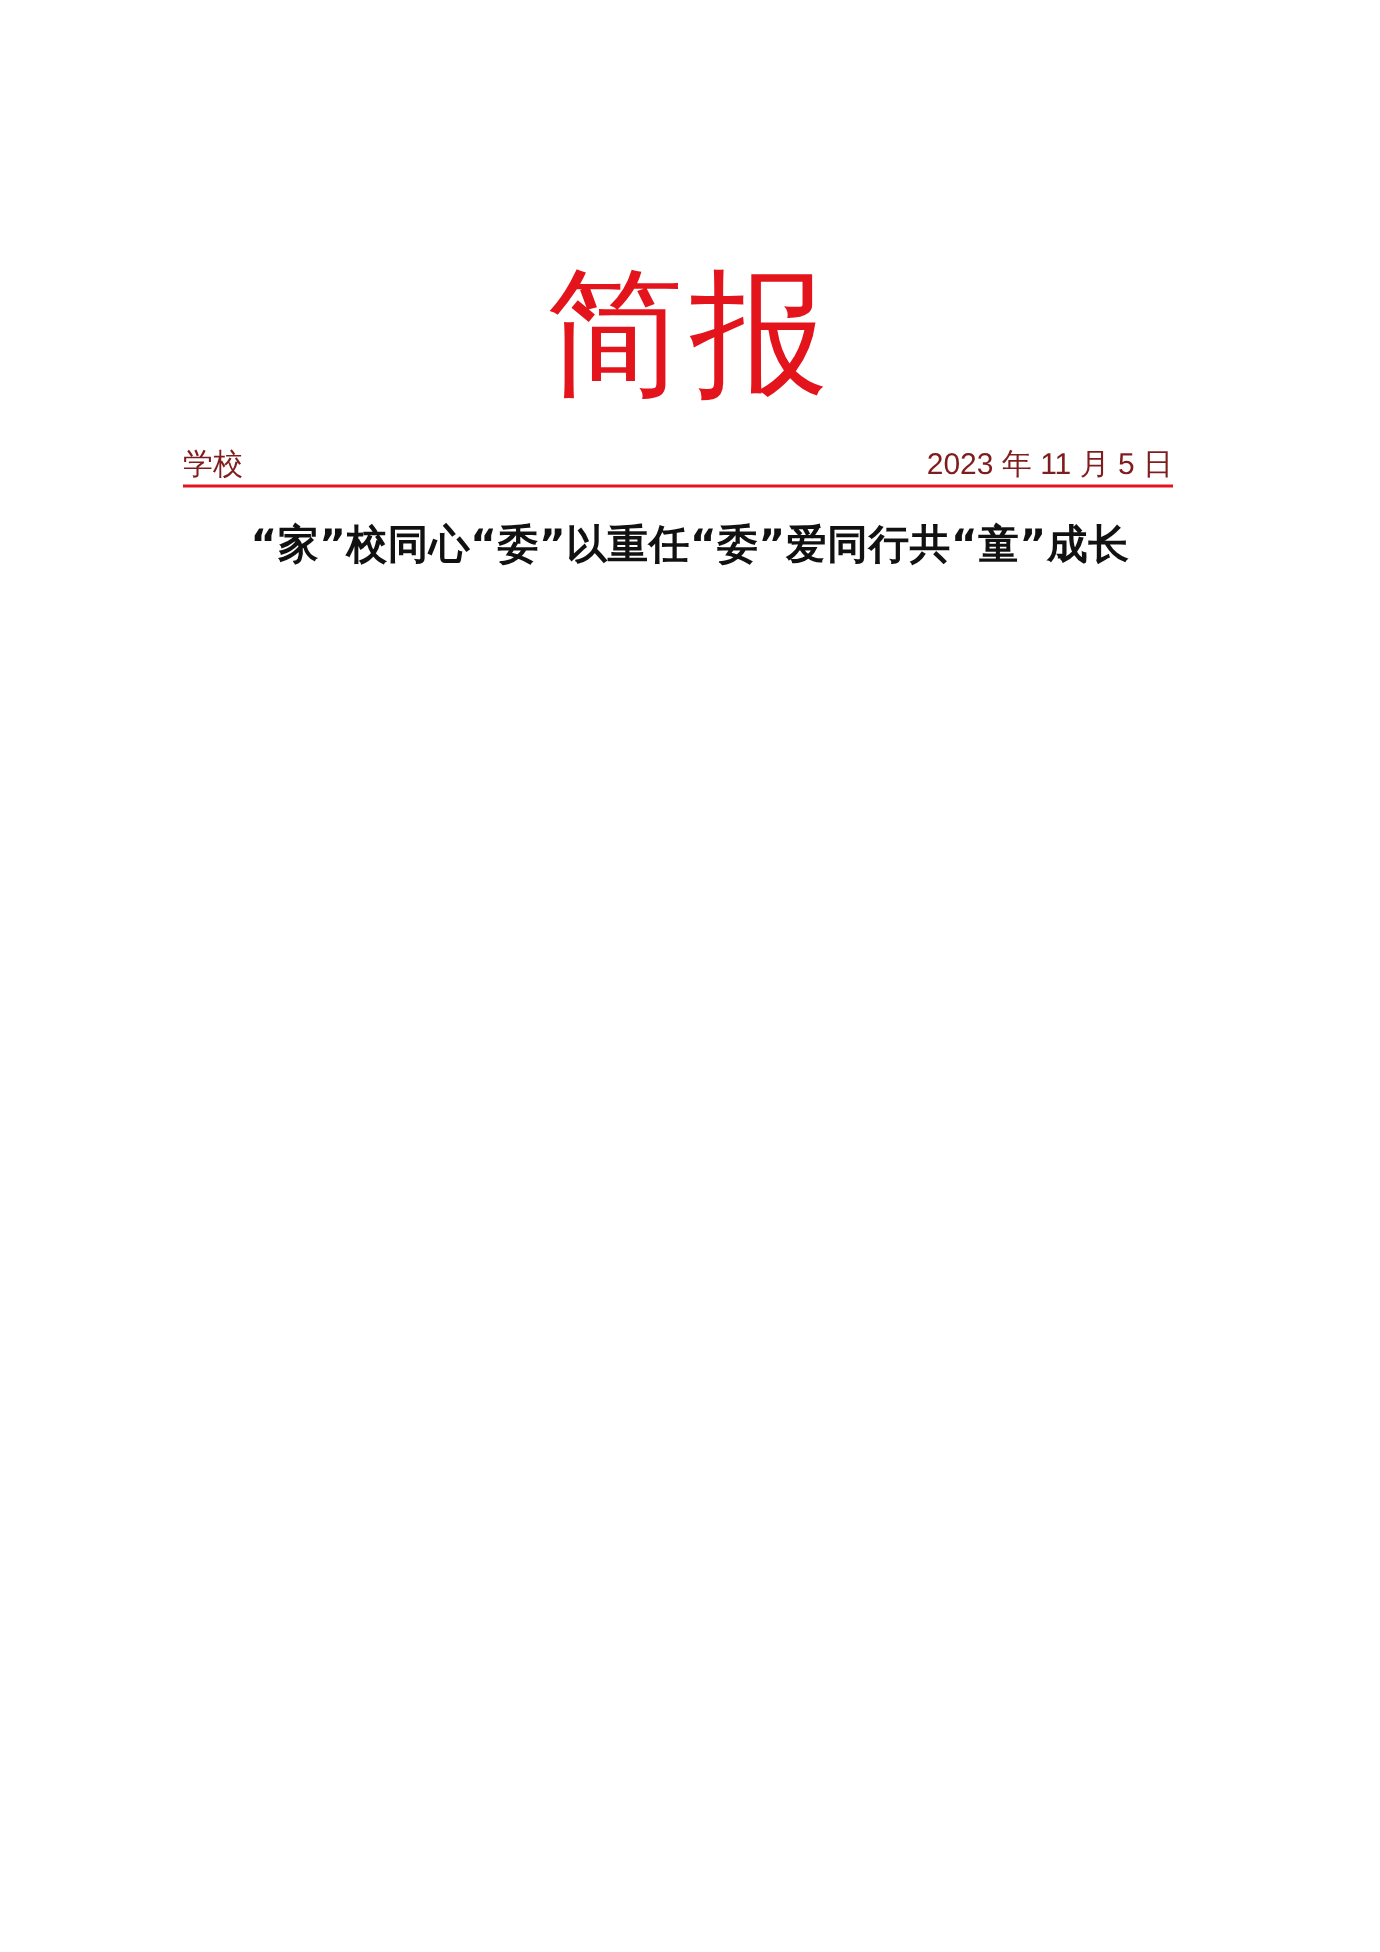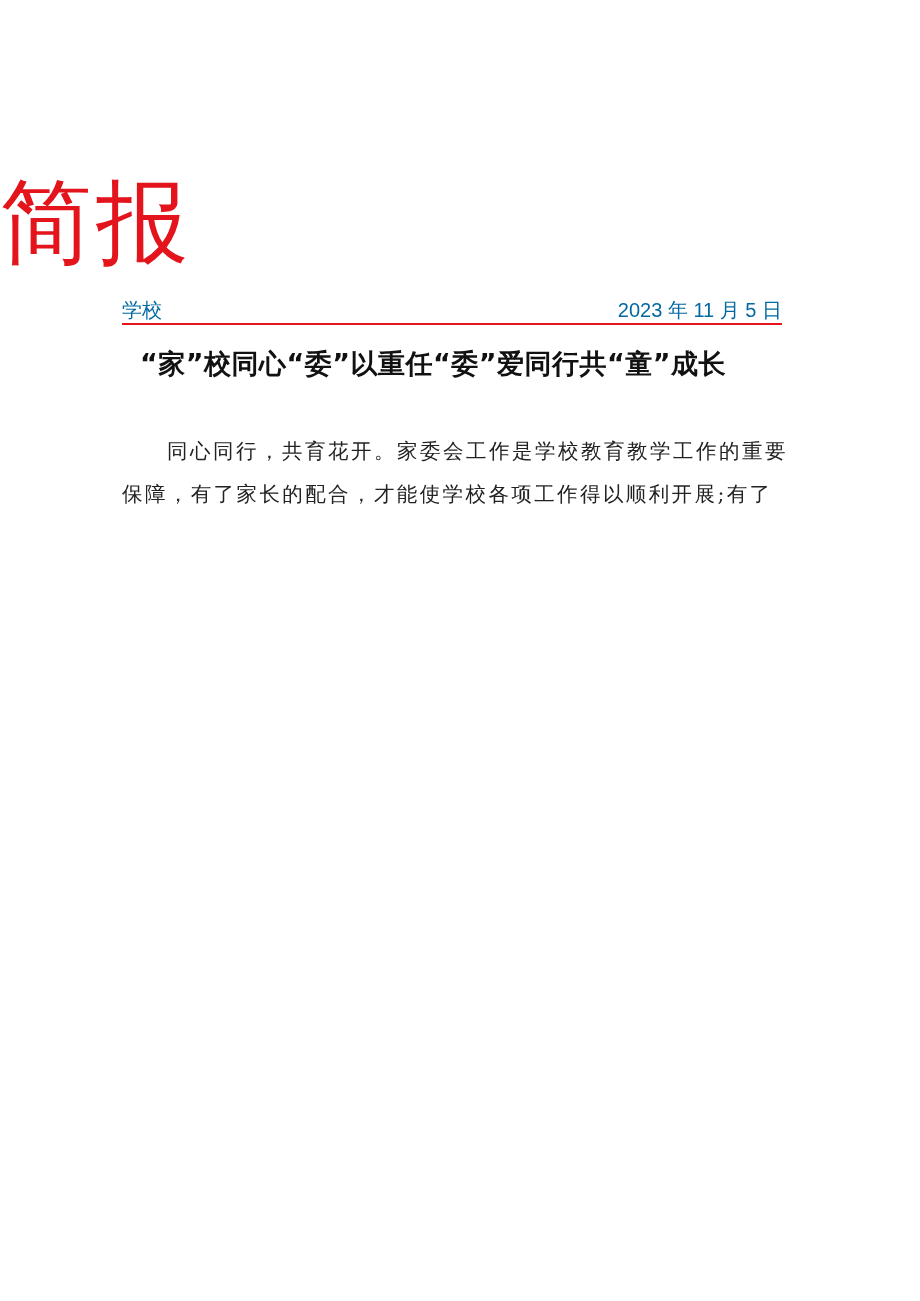--- a/index.html
+++ b/index.html
@@ -20,55 +20,56 @@
       left: 0; top: 0;
       width: 920px;
       height: 1301px;
       background: #ffffff;
     }
     .masthead {
       position: absolute;
       left: 0;
       top: 168px;
       width: 920px;
+      text-align: center;
       font-family: "DejaVu Sans", sans-serif;
       font-size: 92px;
       line-height: 110px;
       color: #e3141b;
       letter-spacing: 4px;
     }
     .issue-line {
       position: absolute;
       left: 122px;
       top: 297px;
       width: 660px;
       height: 26px;
       border-bottom: 2px solid #e3141b;
-      color: #0369a1;
+      color: #7f1d1d;
       font-family: "Liberation Sans", sans-serif;
       font-size: 20px;
       line-height: 26px;
       text-decoration: underline;
     }
     .issue-line .org {
       position: absolute;
       left: 0;
       top: 0;
     }
     .issue-line .date {
       position: absolute;
       right: 0;
       top: 0;
     }
     .article-title {
       position: absolute;
       left: 140px;
       top: 342px;
       width: 640px;
-      text-align: left;
+      text-align: center;
       font-family: "DejaVu Sans", sans-serif;
       font-size: 27px;
       line-height: 43px;
       color: #111111;
       font-weight: bold;
       letter-spacing: 0.5px;
     }
     .article-body {
       position: absolute;
       left: 122px;
@@ -94,16 +95,15 @@
   <div class="masthead">简报</div>
 
   <div class="issue-line">
     <span class="org">学校</span>
     <span class="date">2023 年 11 月 5 日</span>
   </div>
 
   <div class="article-title">“家”校同心“委”以重任“委”爱同行共“童”成长</div>
 
   <div class="article-body">
-    <p>同心同行，共育花开。家委会工作是学校教育教学工作的重要保障，有了家长的配合，才能使学校各项工作得以顺利开展;有了</p>
   </div>
 
 </div>
 
 </body></html>

